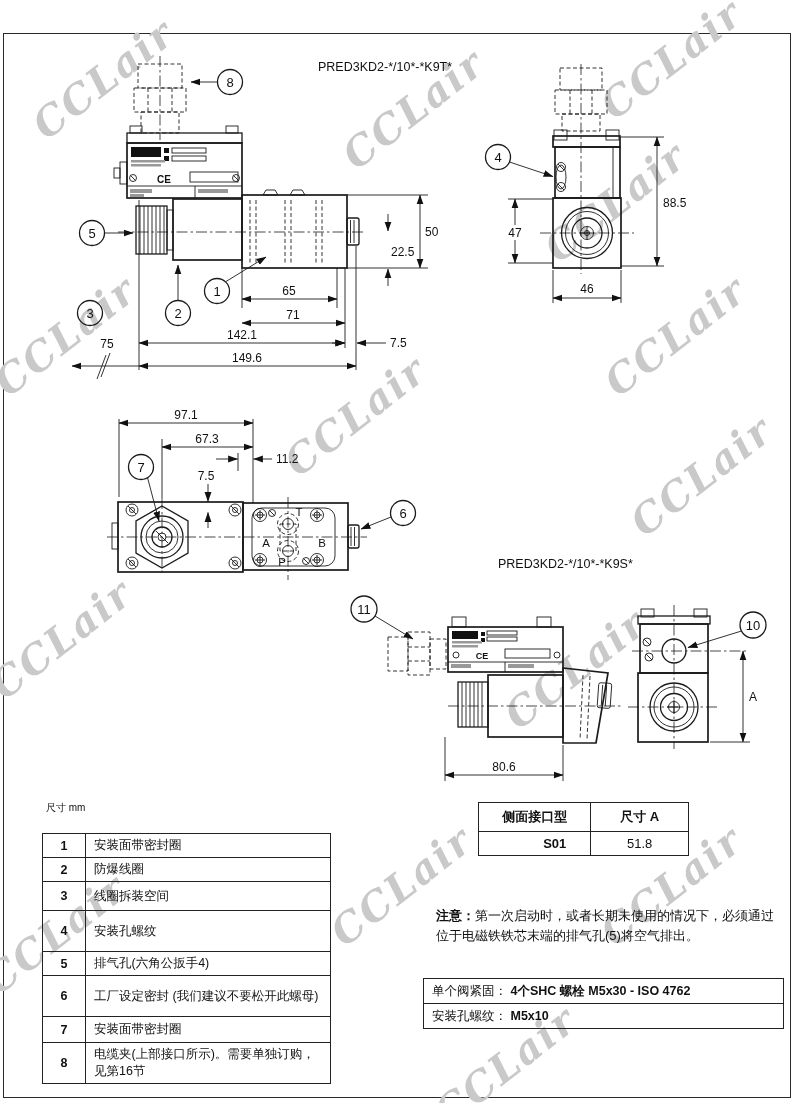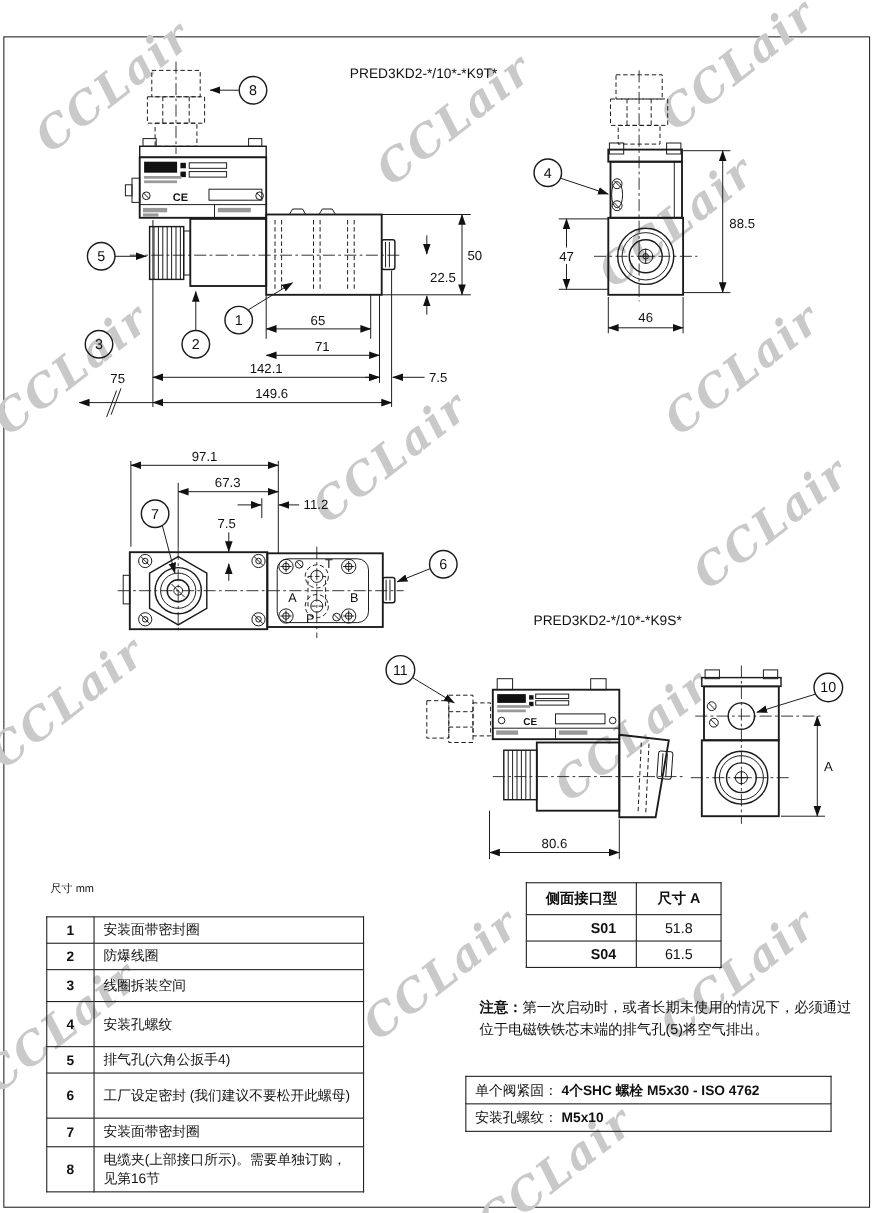--- a/index.html
+++ b/index.html
@@ -25,25 +25,25 @@
   svg .d{font-size:12px;}
   svg .c{font-size:13px;text-anchor:middle;}
   svg .p{font-size:11.5px;text-anchor:middle;}
   svg .np{font-size:10px;font-weight:bold;text-anchor:middle;}
   table{border-collapse:collapse;position:absolute;z-index:2;background:transparent;}
   td,th{border:1.2px solid #222;font-size:12.5px;padding:3px 8px;vertical-align:middle;}
   .legend{left:42px;top:833px;width:289px;}
   .legend td.n{width:26px;text-align:center;font-weight:bold;}
   .legend tr.h28 td{height:22px;} .legend tr.h40 td{height:34px;}
   .legend tr.h24 td{height:17px;} .legend tr.h25 td{height:19px;}
-  .ptable{left:478px;top:802px;width:178px;text-align:center;}
+  .ptable{left:478px;top:802px;width:211px;text-align:center;}
   .ptable th{font-size:13px;font-weight:bold;height:22px;}
   .ptable td{height:17px;font-size:13px;}
   .ptable td.b{font-weight:bold;padding-left:48px;}
-  .spec{left:423px;top:978px;width:333px;}
+  .spec{left:423px;top:978px;width:361px;}
   .spec td{height:18px;font-size:12.5px;}
   .spec .v{font-weight:bold;}
   .note{position:absolute;left:424px;top:906px;width:346px;font-size:13px;line-height:1.5;z-index:2;margin-left:12px;}
   .note b{font-weight:bold;}
 </style>
 </head>
 <body>
 
 <div class="page">
   <div class="frame"></div>
@@ -57,21 +57,21 @@
   <div class="wm" style="left:272px;top:392px">CCLair</div>
   <div class="wm" style="left:618px;top:452px">CCLair</div>
   <div class="wm" style="left:-22px;top:615px">CCLair</div>
   <div class="wm" style="left:492px;top:645px">CCLair</div>
   <div class="wm" style="left:318px;top:862px">CCLair</div>
   <div class="wm" style="left:588px;top:862px">CCLair</div>
   <div class="wm" style="left:-28px;top:910px">CCLair</div>
   <div class="wm" style="left:422px;top:1042px">CCLair</div>
 
   <div class="lbl" style="left:318px;top:60px">PRED3KD2-*/10*-*K9T*</div>
-  <div class="lbl" style="left:485px;top:557px">PRED3KD2-*/10*-*K9S*</div>
+  <div class="lbl" style="left:498px;top:557px">PRED3KD2-*/10*-*K9S*</div>
 
   <svg style="left:60px;top:50px" width="400" height="330" viewBox="0 0 400 330">
     <defs>
         <marker id="ah1" viewBox="0 0 10 8" markerWidth="11" markerHeight="9" refX="9.5" refY="4" orient="auto-start-reverse">
           <path d="M0,0.5 L10,4 L0,7.5 z" fill="#111"></path>
         </marker>
       </defs>
     <g class="s t dash">
       <rect x="78" y="14" width="44" height="24"></rect>
         <rect x="74" y="38" width="52" height="24"></rect>
@@ -515,24 +515,20 @@
   <table class="ptable">
     <tbody>
       <tr>
         <th style="width:98px">侧面接口型</th>
         <th style="width:85px">尺寸 A</th>
       </tr>
       <tr>
         <td class="b">S01</td>
         <td>51.8</td>
       </tr>
-      <tr>
-        <td class="b">S04</td>
-        <td>61.5</td>
-      </tr>
     </tbody>
   </table>
 
   <div class="note"><b>注意：</b><span>第一次启动时，或者长期未使用的情况下，必须通过位于电磁铁铁芯末端的排气孔(5)将空气排出。</span></div>
 
   <table class="spec">
     <tbody>
       <tr>
           <td><span>单个阀紧固：</span> <span class="v">4个SHC 螺栓 M5x30 - ISO 4762</span></td>
         </tr>

